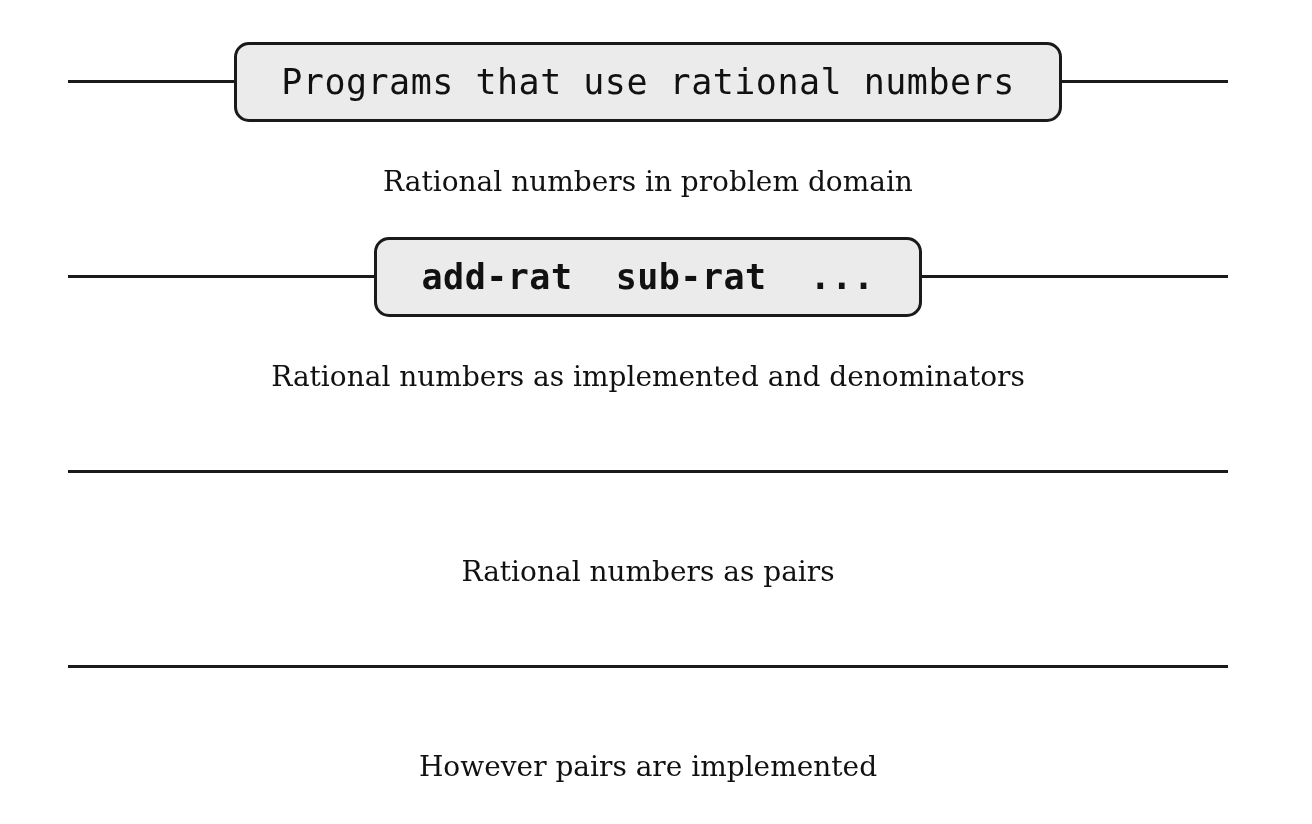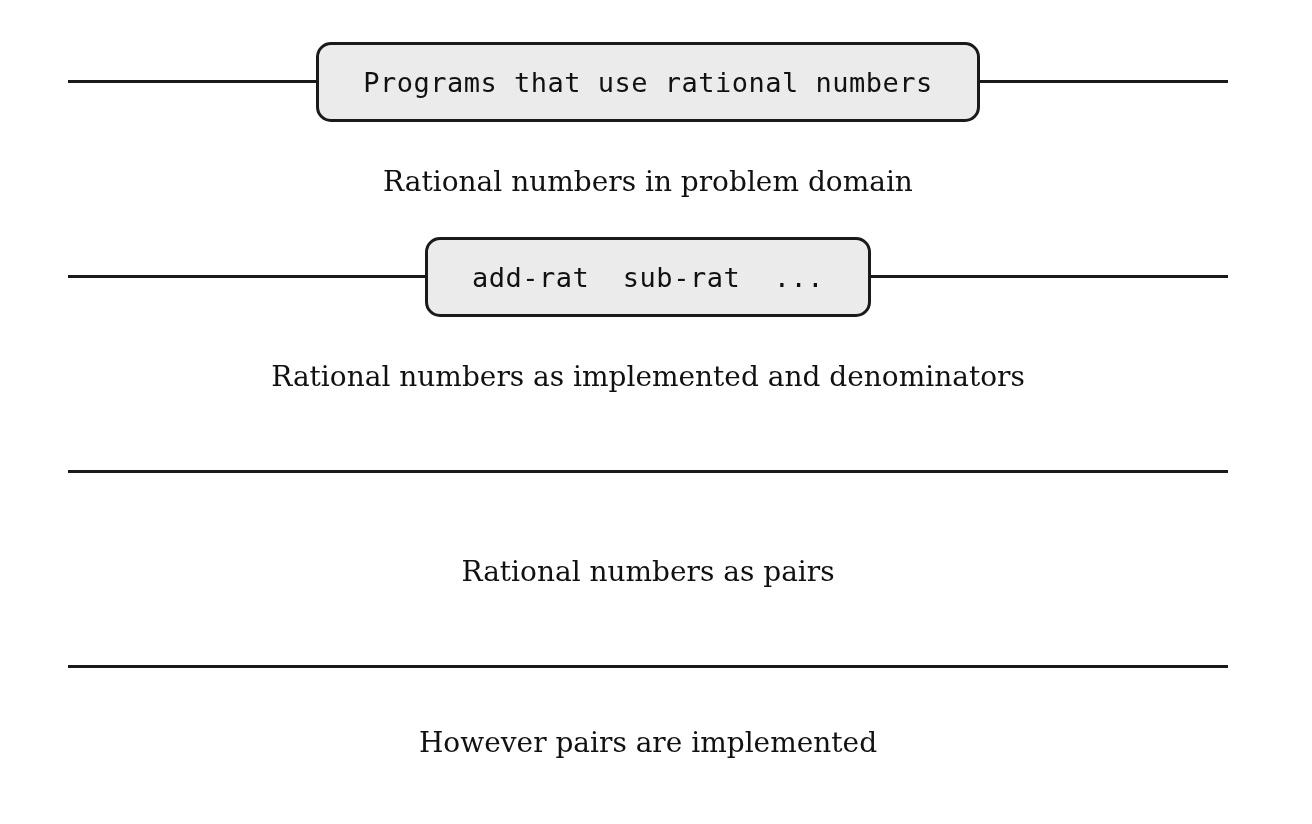--- a/index.html
+++ b/index.html
@@ -45,39 +45,39 @@
     display: flex;
     align-items: center;
     padding: 0 44px;
     background: var(--box-fill);
     border: 3px solid var(--stroke);
     border-radius: 15px;
     z-index: 2;
   }
   .box-label {
     font-family: "DejaVu Sans Mono", "Liberation Mono", monospace;
-    font-size: 27px;
+    font-size: 35px;
     letter-spacing: 0.5px;
     white-space: pre;
     color: var(--text);
   }
   .caption-row {
     position: absolute;
     left: 0;
     width: 100%;
     text-align: center;
     font-size: 28px;
     line-height: 46px;
     color: var(--text);
   }
   
   #line-1 { top: 80px; }  #box-row-1 { top: 42px; }  #caption-row-1 { top: 159px; }
-  #line-2 { top: 275px; } #box-row-2 { top: 237px; } #caption-row-2 { top: 354px; }
+  #line-2 { top: 275px; } #box-row-2 { top: 237px; font-weight: bold; } #caption-row-2 { top: 354px; }
   #line-3 { top: 470px; } #box-row-3 { top: 432px; } #caption-row-3 { top: 549px; }
-  #line-4 { top: 665px; } #box-row-4 { top: 627px; } #caption-row-4 { top: 720px; }
+  #line-4 { top: 665px; } #box-row-4 { top: 627px; } #caption-row-4 { top: 744px; }
 </style>
 </head>
 <body>
 
 <div class="figure">
   <div class="canvas">
 
     <div class="barrier-line" id="line-1"></div>
     <div class="box-row" id="box-row-1">
       <div class="interface-box">

